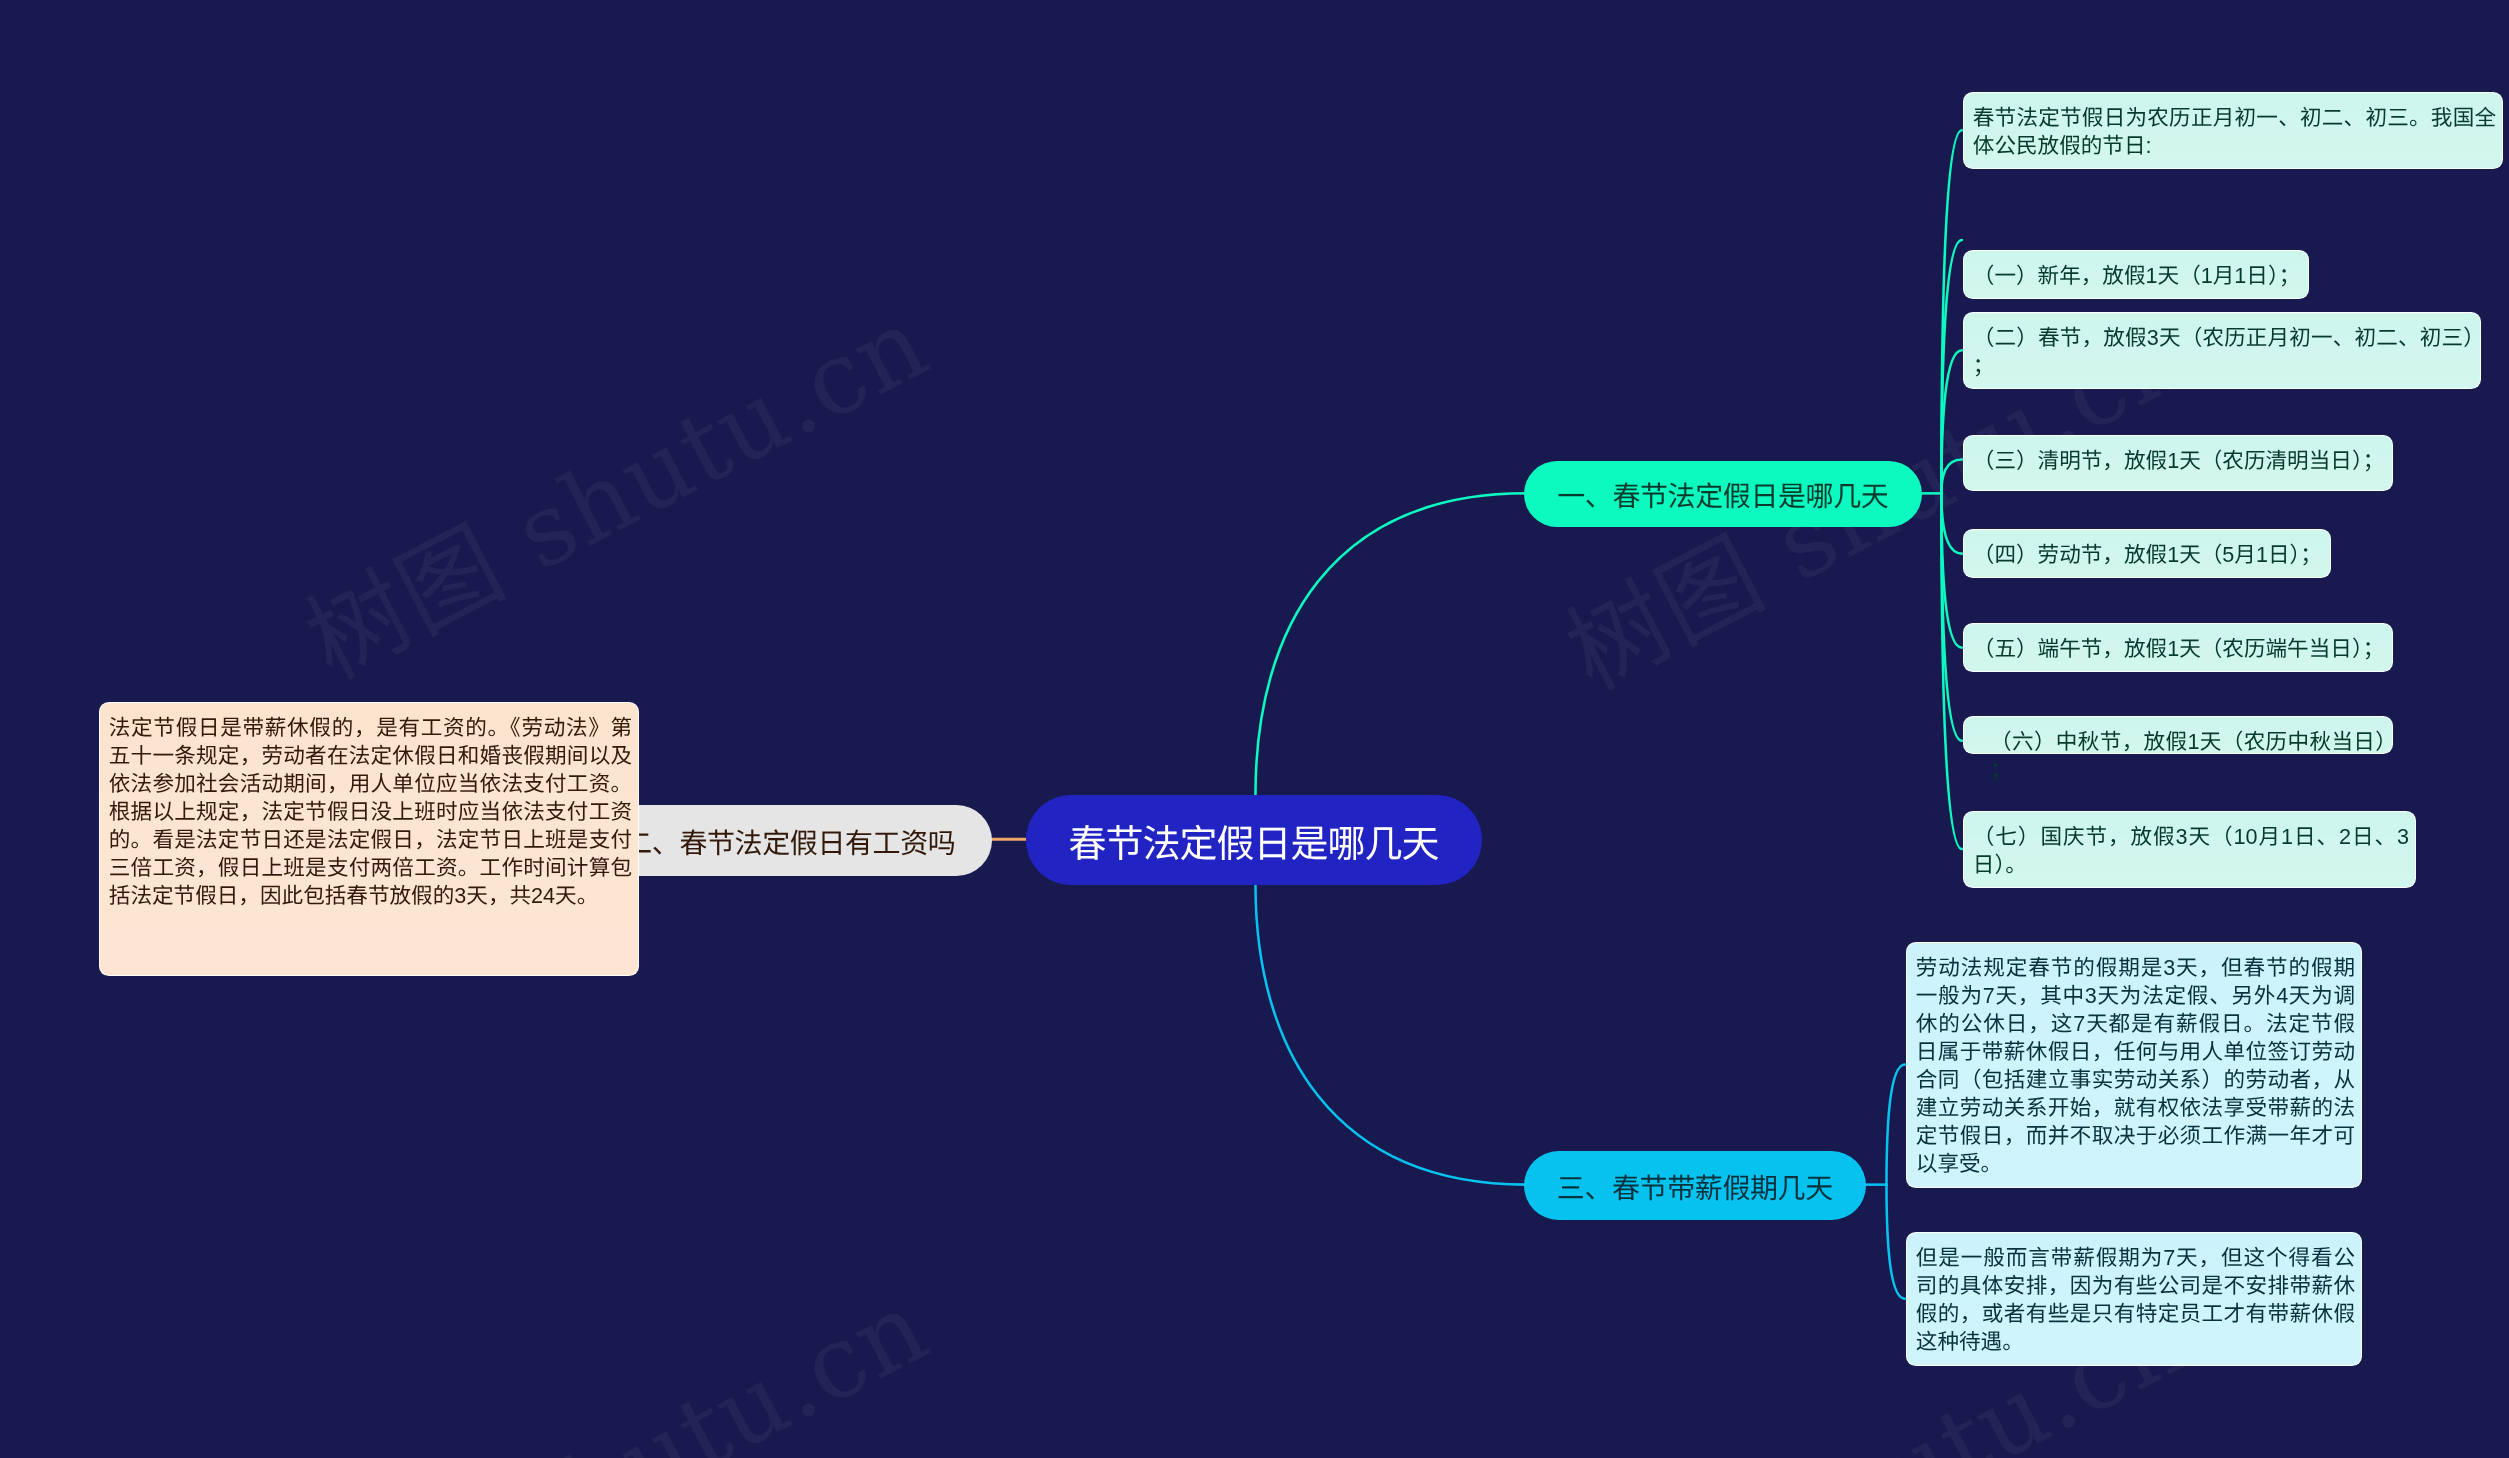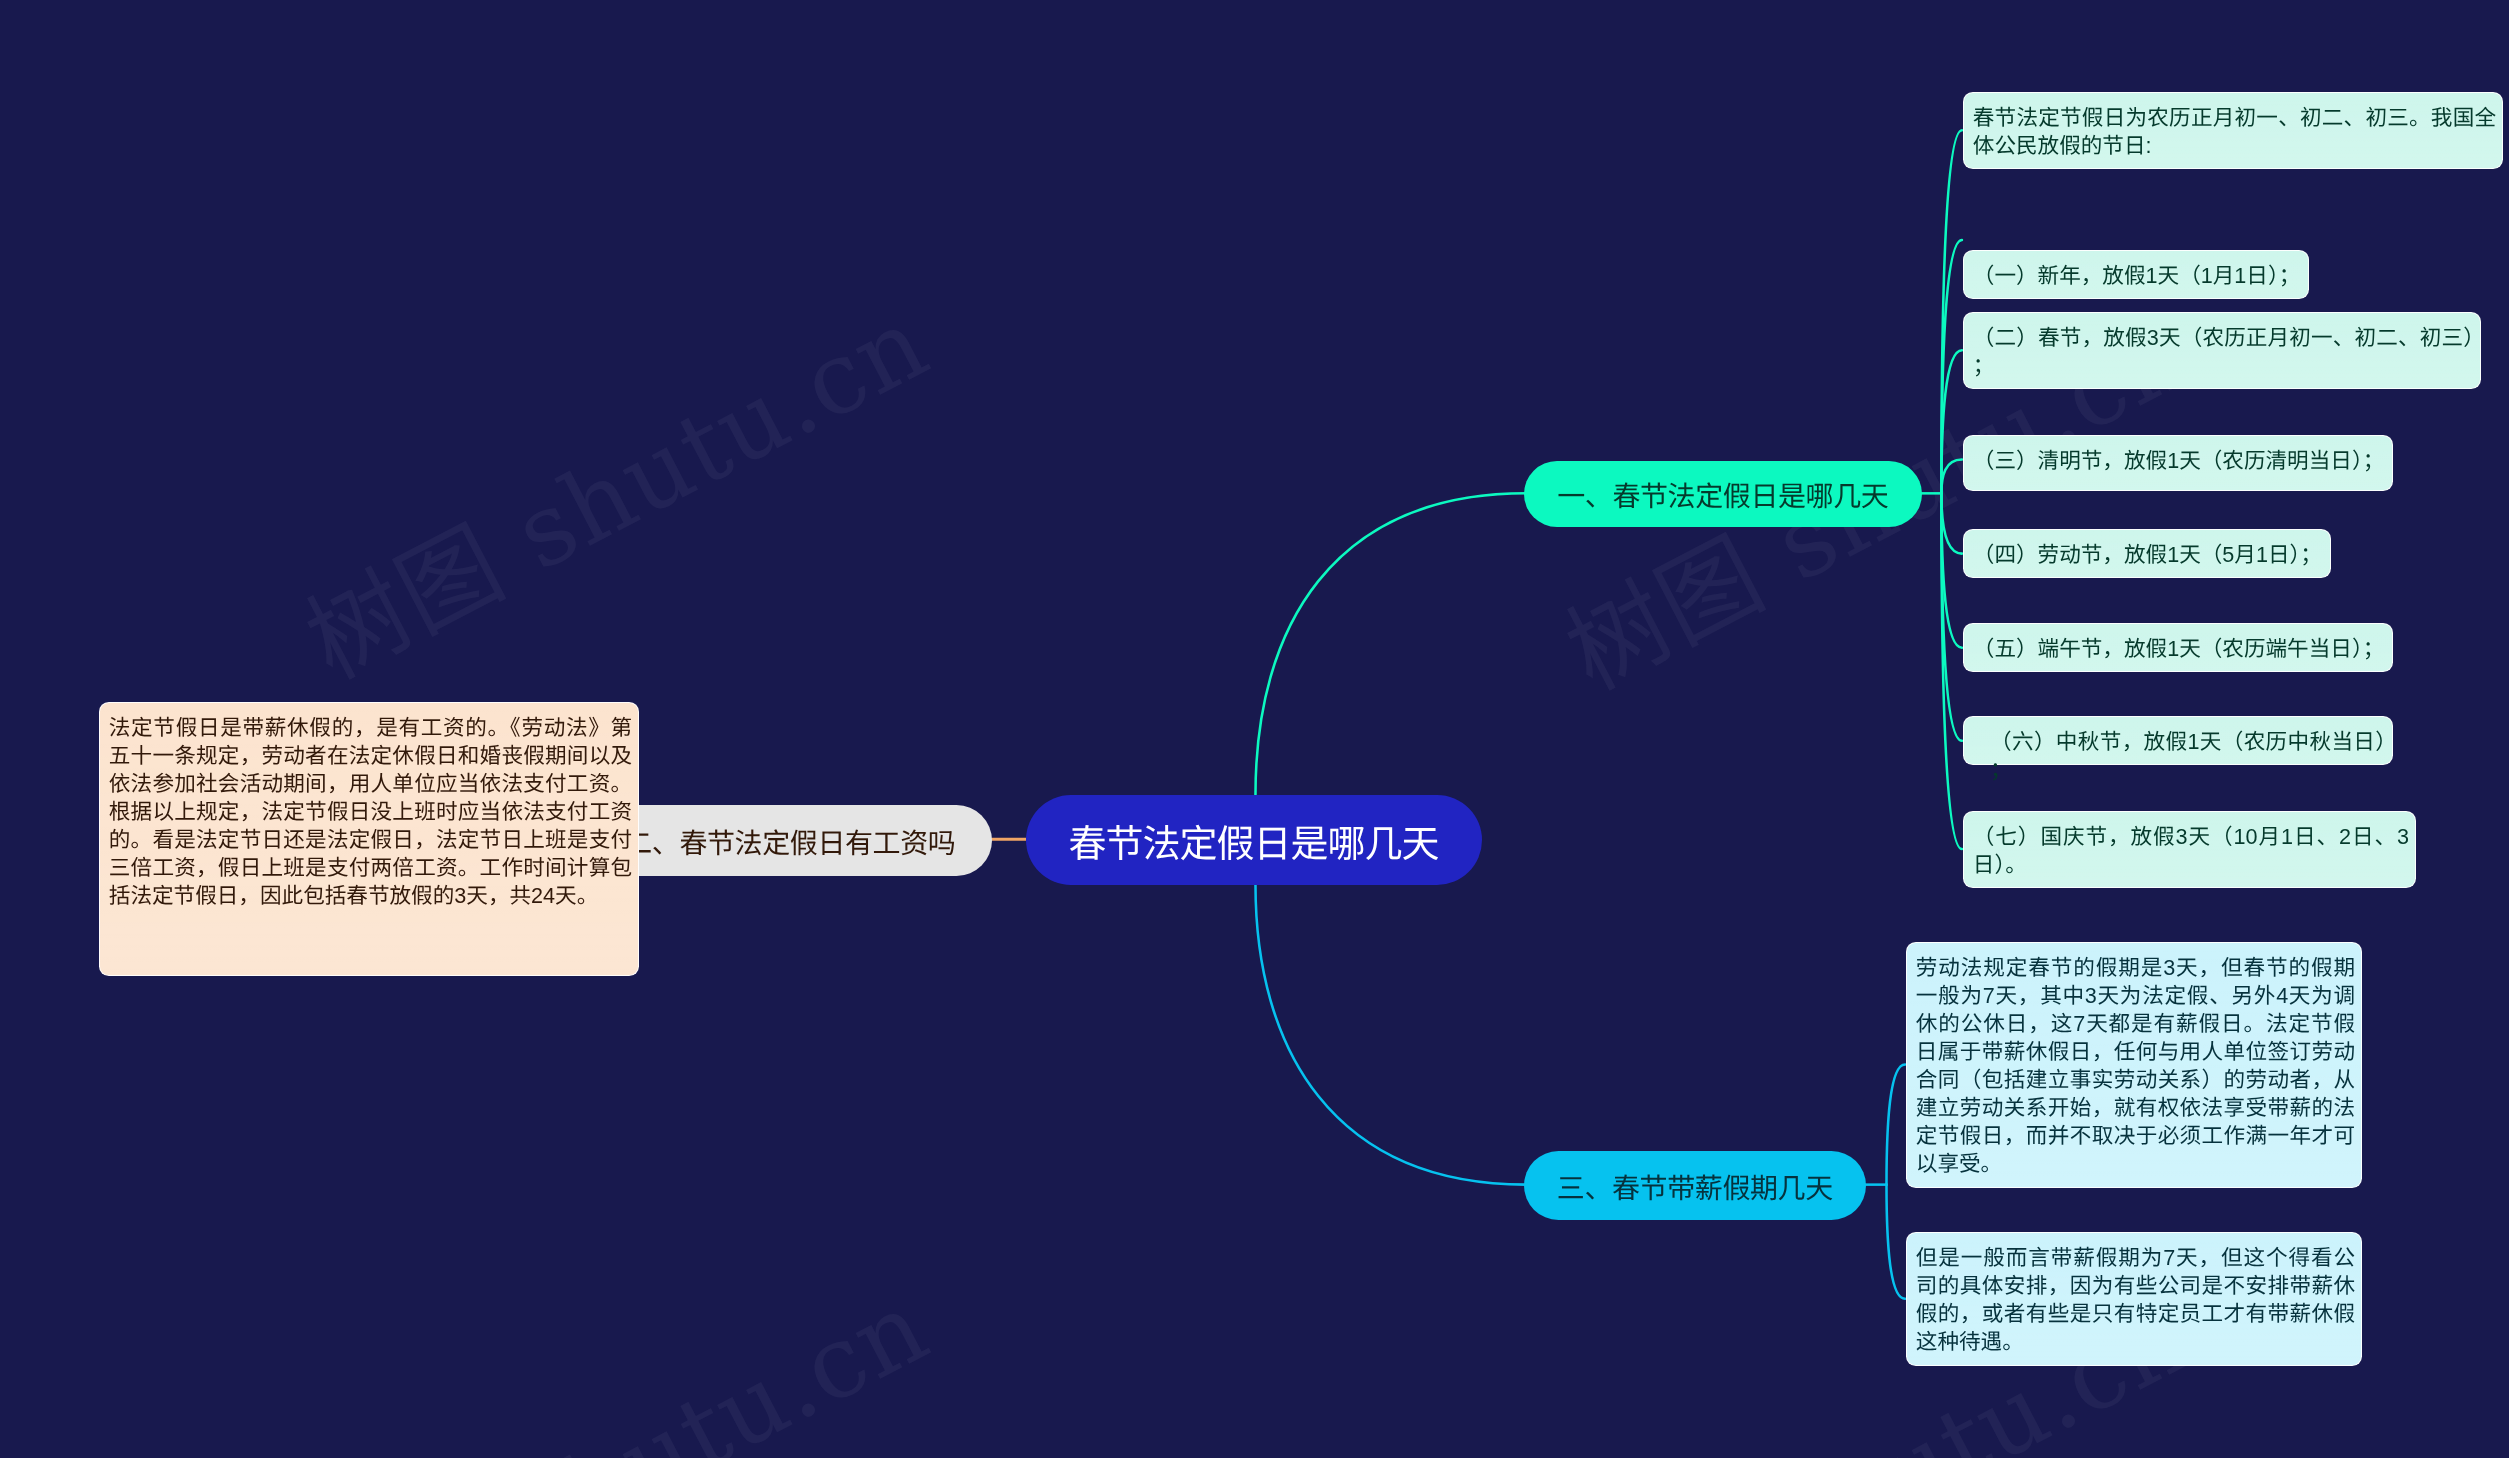--- a/index.html
+++ b/index.html
@@ -59,21 +59,21 @@
     </div>
   <div class="node pill branch" style="left:1524px;top:461px;width:398px;height:66px;background:#0cf9c0;color:#053a2c;">
       <span>一、春节法定假日是哪几天</span>
     </div>
   <div class="leafbox" style="left:1963px;top:92px;width:540px;height:77px;background-color:#cef6ec;color:#053a2c;">春节法定节假日为农历正月初一、初二、初三。我国全体公民放假的节日:</div>
   <div class="leafbox" style="left:1963px;top:216px;width:346px;height:49px;background-color:#cef6ec;color:#053a2c;margin-top:34px;">（一）新年，放假1天（1月1日）；</div>
   <div class="leafbox" style="left:1963px;top:312px;width:518px;height:77px;background-color:#cef6ec;color:#053a2c;">（二）春节，放假3天（农历正月初一、初二、初三）；</div>
   <div class="leafbox" style="left:1963px;top:435px;width:430px;height:56px;background-color:#cef6ec;color:#053a2c;">（三）清明节，放假1天（农历清明当日）；</div>
   <div class="leafbox" style="left:1963px;top:529px;width:368px;height:49px;background-color:#cef6ec;color:#053a2c;">（四）劳动节，放假1天（5月1日）；</div>
   <div class="leafbox" style="left:1963px;top:623px;width:430px;height:49px;background-color:#cef6ec;color:#053a2c;">（五）端午节，放假1天（农历端午当日）；</div>
-  <div class="leafbox" style="left:1963px;top:716px;width:430px;height:49px;background-color:#cef6ec;color:#053a2c;padding-left:26px;">（六）中秋节，放假1天（农历中秋当日）；</div>
+  <div class="leafbox" style="left:1963px;top:716px;width:430px;height:38px;background-color:#cef6ec;color:#053a2c;padding-left:26px;">（六）中秋节，放假1天（农历中秋当日）；</div>
   <div class="leafbox" style="left:1963px;top:811px;width:453px;height:77px;background-color:#cef6ec;color:#053a2c;">（七）国庆节，放假3天（10月1日、2日、3日）。</div>
   <div class="node pill branch" style="left:588px;top:805px;width:404px;height:71px;background:#e5e5e5;color:#32190a;">
       <span>二、春节法定假日有工资吗</span>
     </div>
   <div class="leafbox" style="left:99px;top:702px;width:540px;height:274px;background-color:#fce4cf;color:#32190a;">法定节假日是带薪休假的，是有工资的。《劳动法》第五十一条规定，劳动者在法定休假日和婚丧假期间以及依法参加社会活动期间，用人单位应当依法支付工资。根据以上规定，法定节假日没上班时应当依法支付工资的。看是法定节日还是法定假日，法定节日上班是支付三倍工资，假日上班是支付两倍工资。工作时间计算包括法定节假日，因此包括春节放假的3天，共24天。</div>
   <div class="node pill branch" style="left:1524px;top:1151px;width:342px;height:69px;background:#06c2ef;color:#06323d;">
       <span>三、春节带薪假期几天</span>
     </div>
   <div class="leafbox" style="left:1906px;top:942px;width:456px;height:246px;background-color:#ccf3fc;color:#06323d;">劳动法规定春节的假期是3天，但春节的假期一般为7天，其中3天为法定假、另外4天为调休的公休日，这7天都是有薪假日。法定节假日属于带薪休假日，任何与用人单位签订劳动合同（包括建立事实劳动关系）的劳动者，从建立劳动关系开始，就有权依法享受带薪的法定节假日，而并不取决于必须工作满一年才可以享受。</div>
   <div class="leafbox" style="left:1906px;top:1232px;width:456px;height:134px;background-color:#ccf3fc;color:#06323d;">但是一般而言带薪假期为7天，但这个得看公司的具体安排，因为有些公司是不安排带薪休假的，或者有些是只有特定员工才有带薪休假这种待遇。</div>

